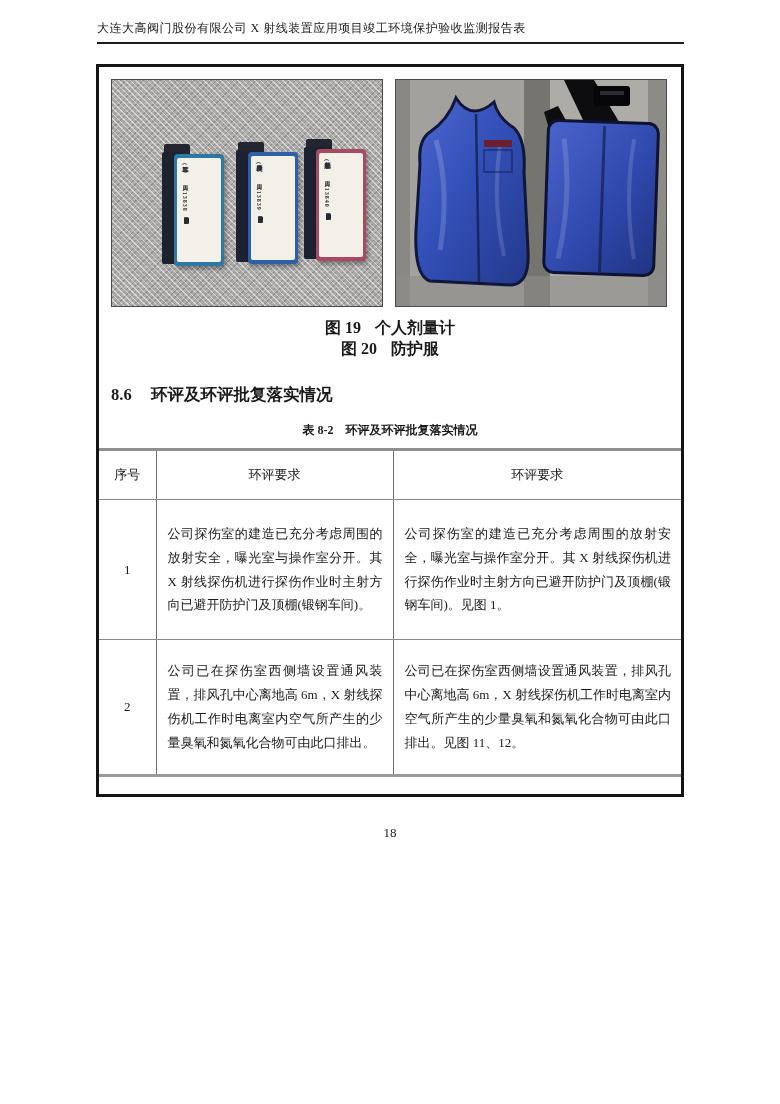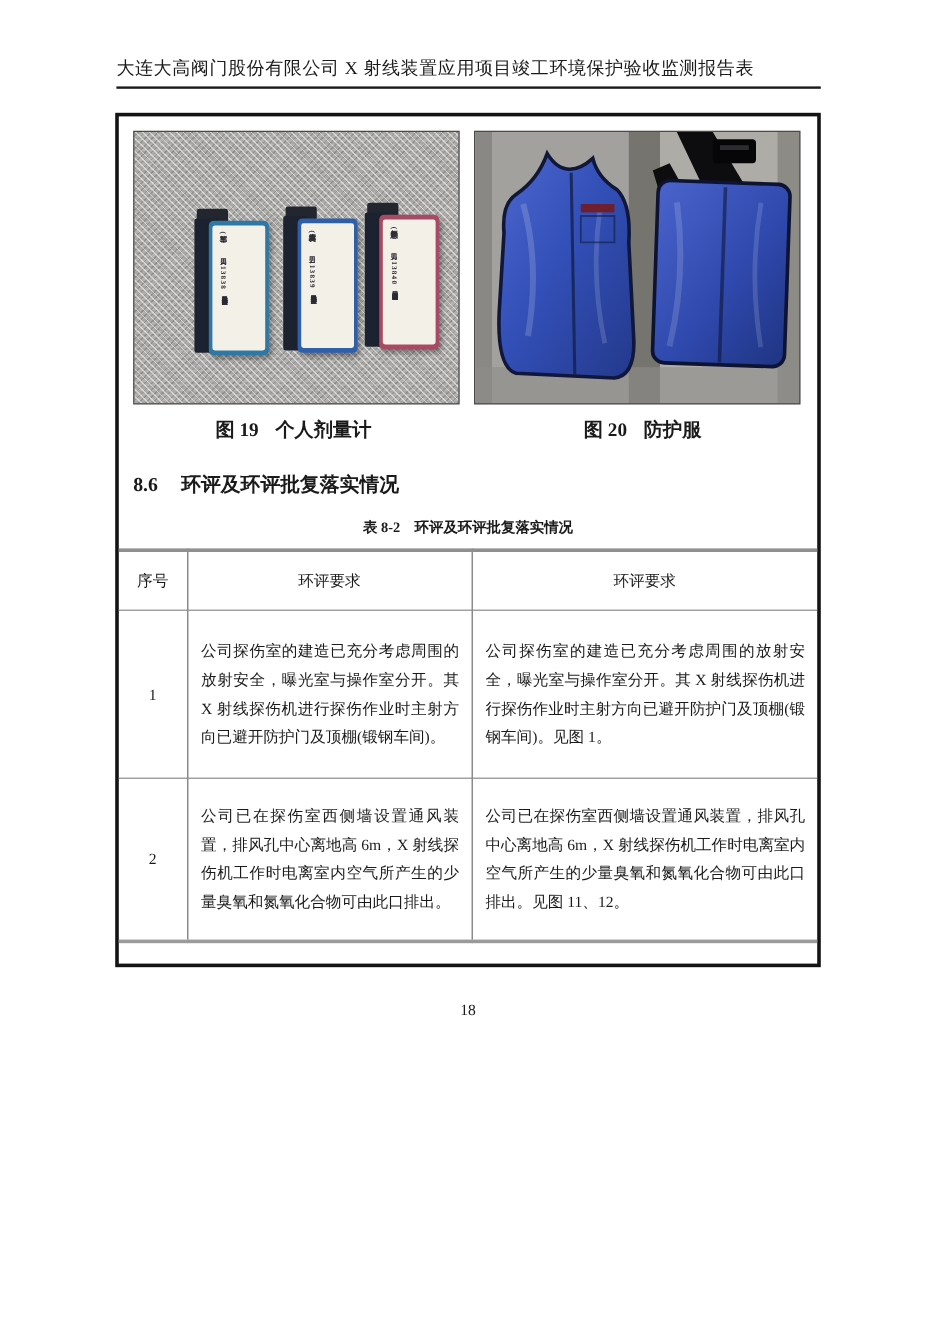--- a/index.html
+++ b/index.html
@@ -7,22 +7,22 @@
   body {
     font-family:"Liberation Serif","DejaVu Serif",serif;
     color:#1a1a1a;
     position:relative;
     height:1104px;
     overflow:hidden;
   }
 
   
   .doc-header {
-    margin:48px 96px 0 97px;
-    font-size:15px;
+    margin:20px 96px 0 97px;
+    font-size:12px;
     letter-spacing:.5px;
     padding-bottom:5px;
     border-bottom:2.5px solid #1b1b1b;
     white-space:nowrap;
   }
 
   
   .content-box {
     margin:20px auto 0 auto;
     width:588px;
@@ -67,21 +67,21 @@
     font-size:5px; line-height:1.9; color:#2c2c34;
     padding:3px 2px; overflow:hidden;
   }
   .badge-label .id-line { font-size:6px; font-weight:bold; letter-spacing:1px; }
 
   
   .photo2 { width:272px; height:228px; background:#9c9a96; }
   .photo2 svg { display:block; }
 
   
-  .captions-row { display:flex; margin-top:11px; }
+  .captions-row { display:flex; margin-top:11px;flex-direction:column; }
   .caption { flex:1; text-align:center; font-weight:bold; font-size:16px; }
   .caption .cap-text { margin-left:14px; }
 
   
   .sec-heading {
     display:flex; align-items:baseline;
     font-weight:bold; font-size:16.5px;
     margin:24px 14px 0 12px;
   }
   .sec-num { width:40px; }

